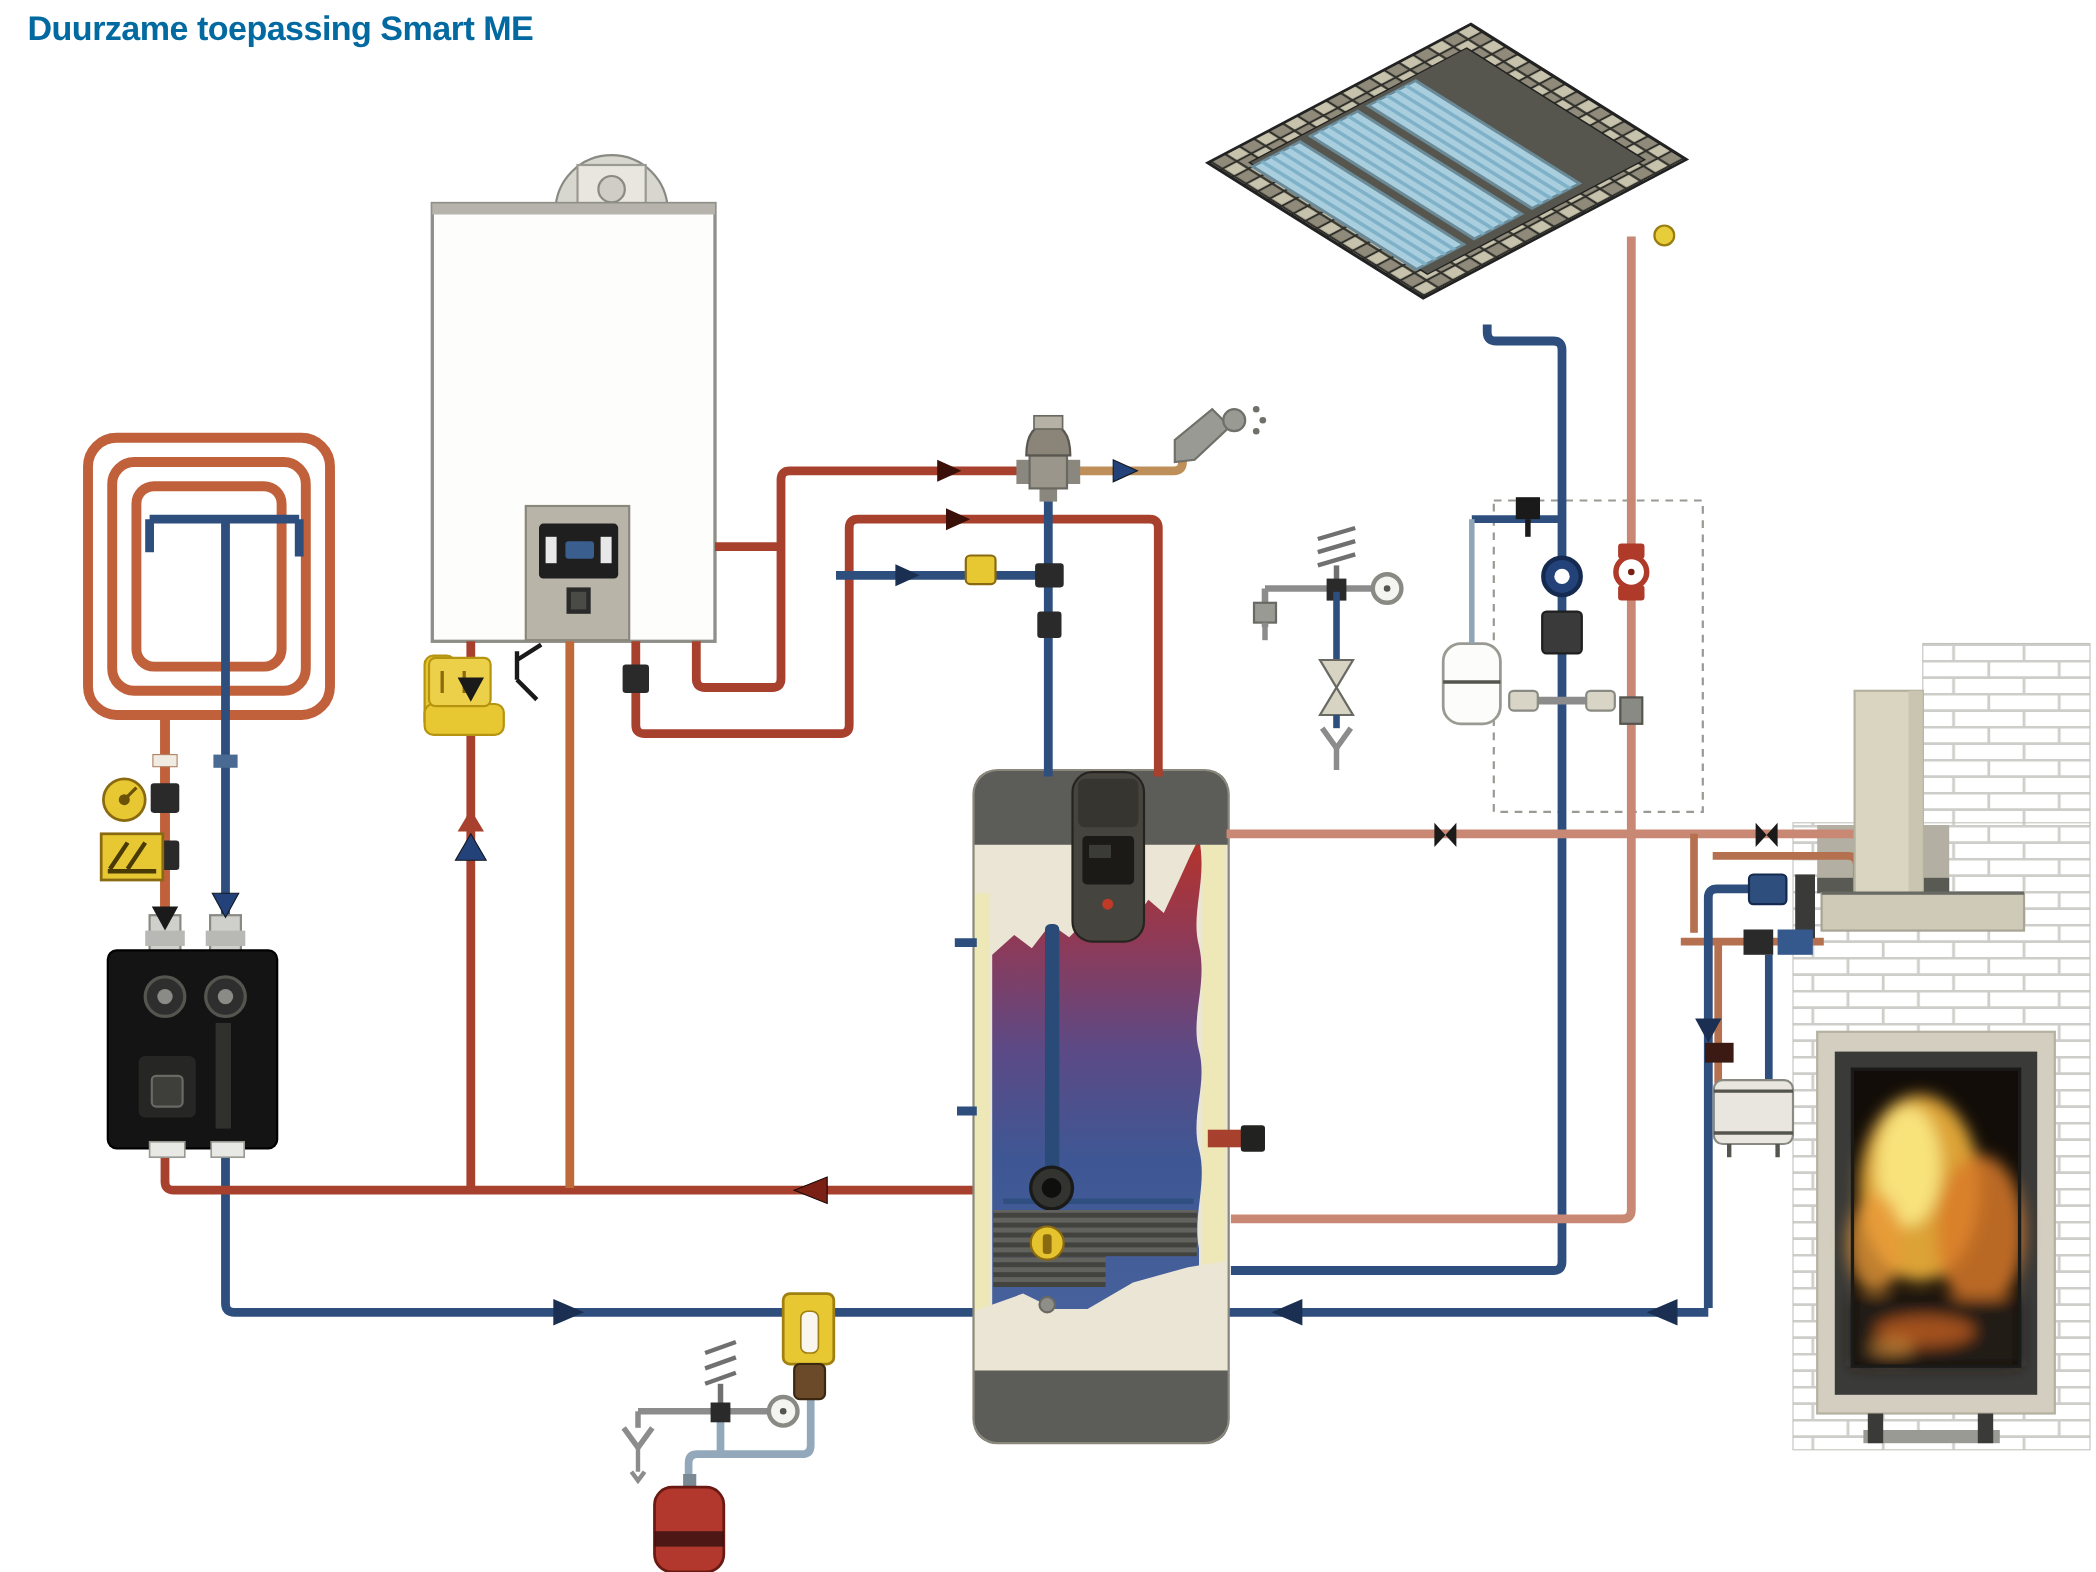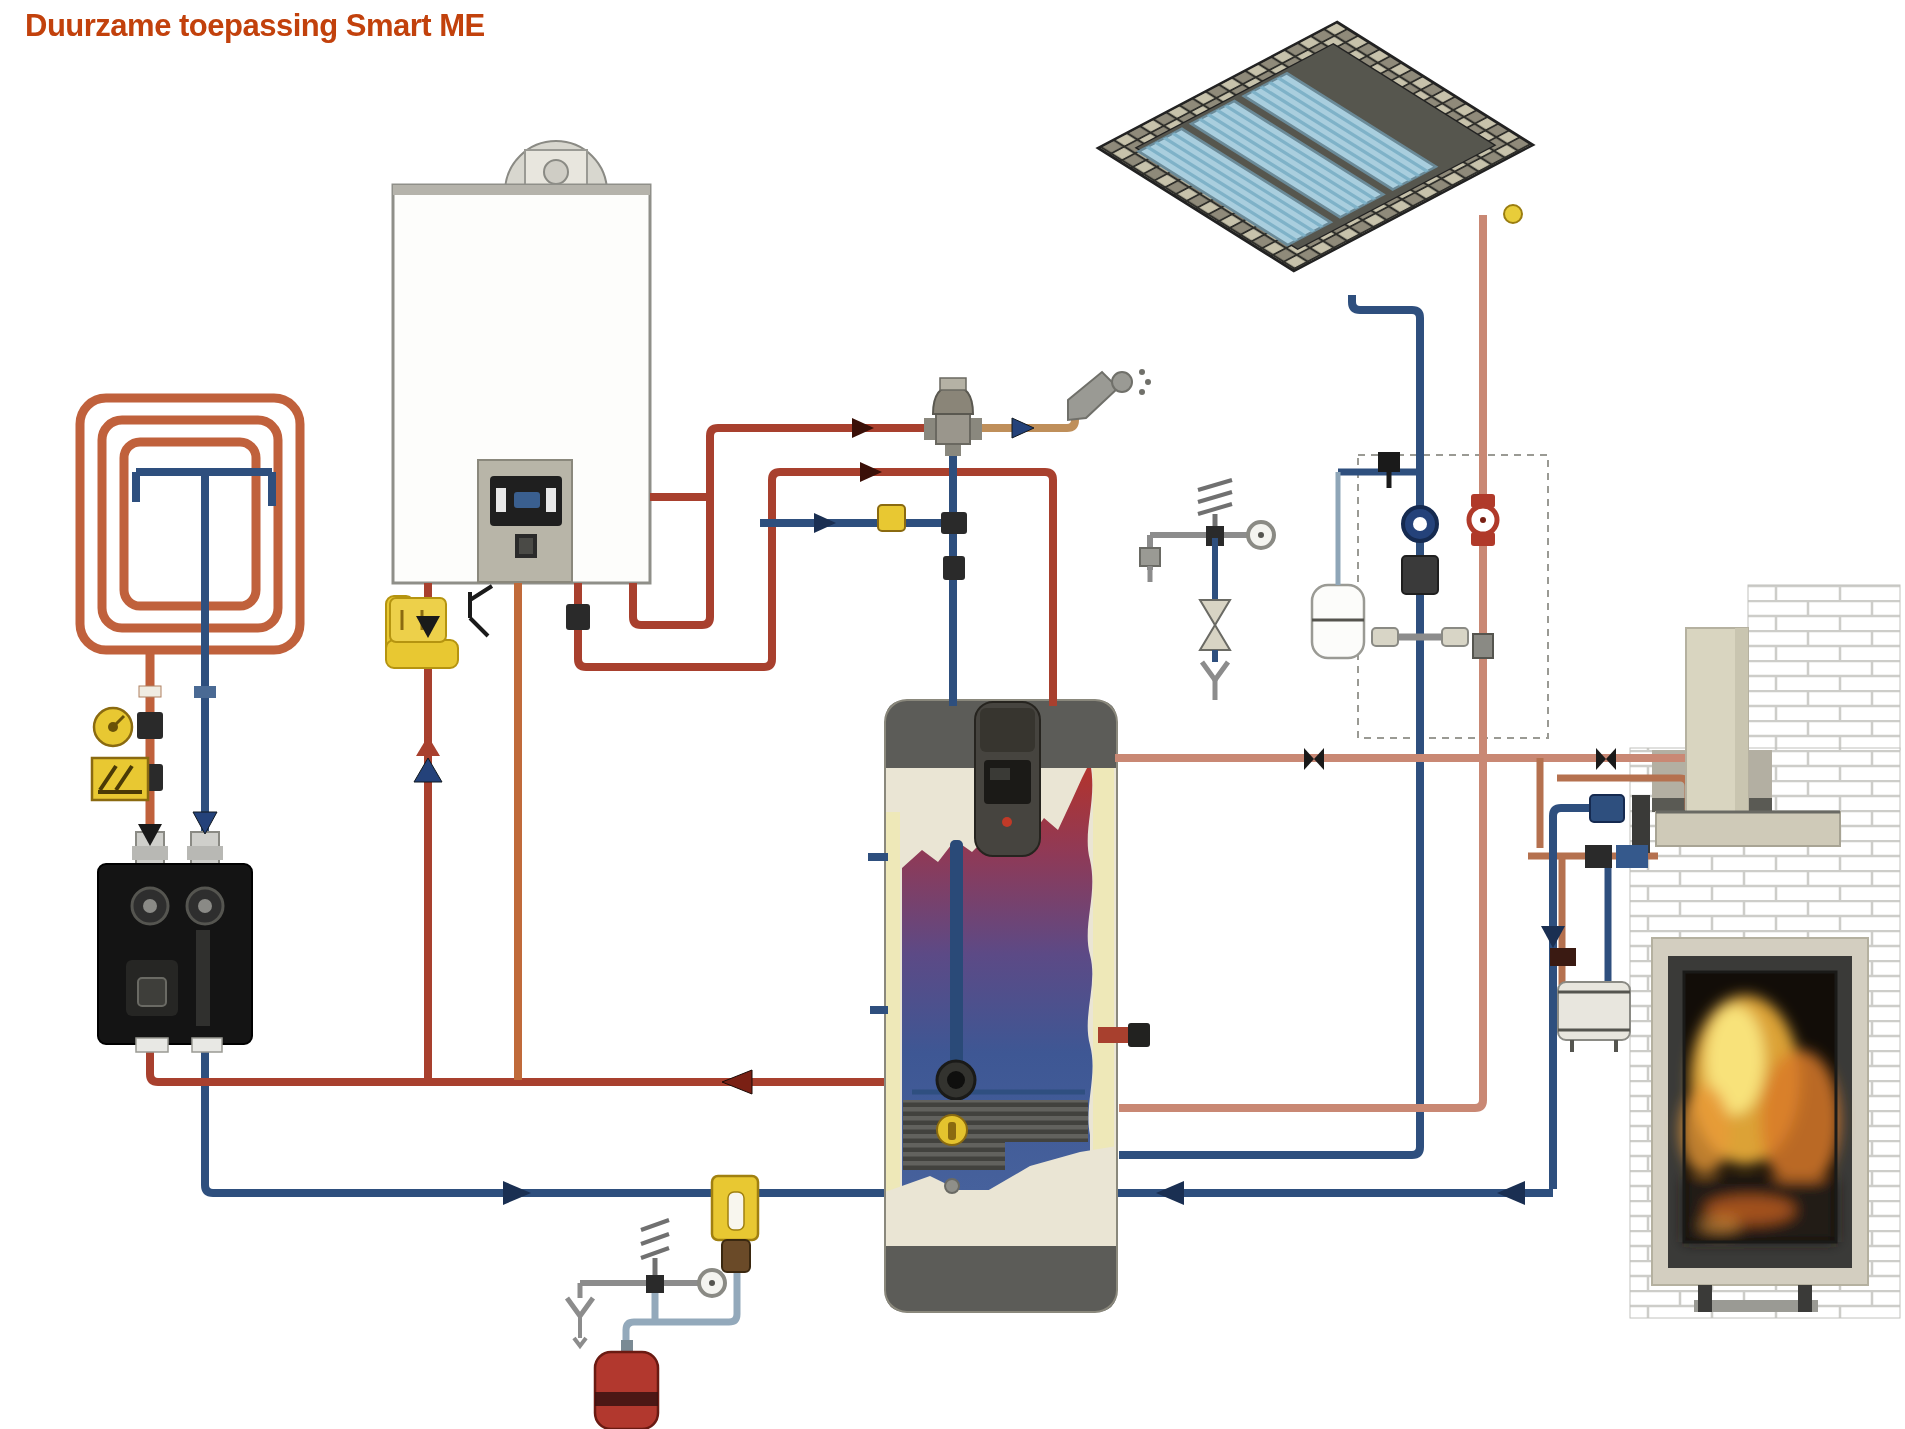--- a/index.html
+++ b/index.html
@@ -1,17 +1,17 @@
 <!DOCTYPE html>
 <html><head>
 <meta charset="utf-8">
 <style>
   html,body{margin:0;padding:0;background:#ffffff;}
   body{width:1905px;height:1429px;position:relative;font-family:"Liberation Sans",sans-serif;overflow:hidden;}
-  #title{position:absolute;left:25px;top:8px;font-size:31px;font-weight:bold;letter-spacing:-0.5px;color:#c2410c;}
+  #title{position:absolute;left:25px;top:8px;font-size:31px;font-weight:bold;letter-spacing:-0.5px;color:#0369a1;}
   #scene{position:absolute;left:0;top:0;}
 </style>
 </head>
 <body>
 
 <div id="title">Duurzame toepassing Smart ME</div>
 
 <svg id="scene" width="1905" height="1429" viewBox="0 0 1905 1429">
 <defs>
   <pattern id="brick" patternUnits="userSpaceOnUse" width="64" height="30">

